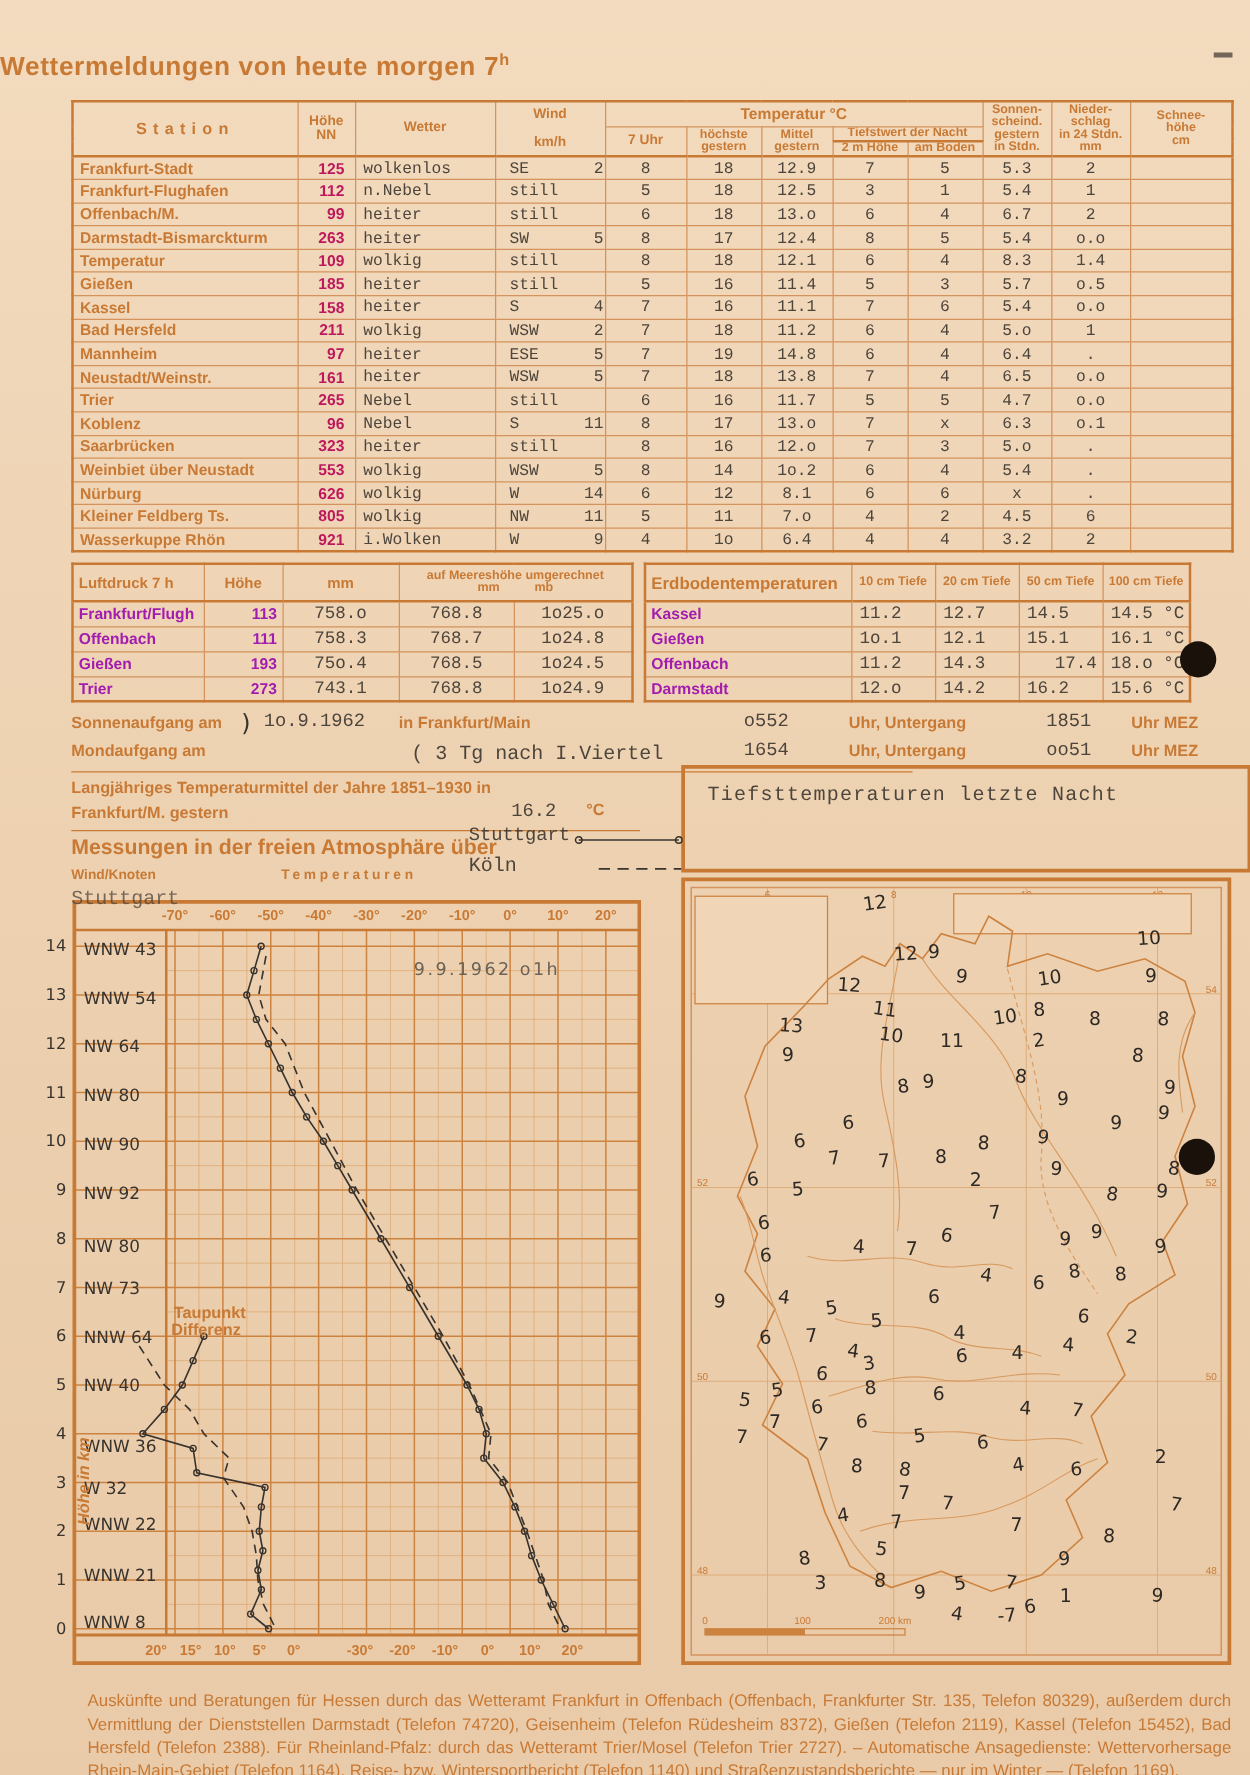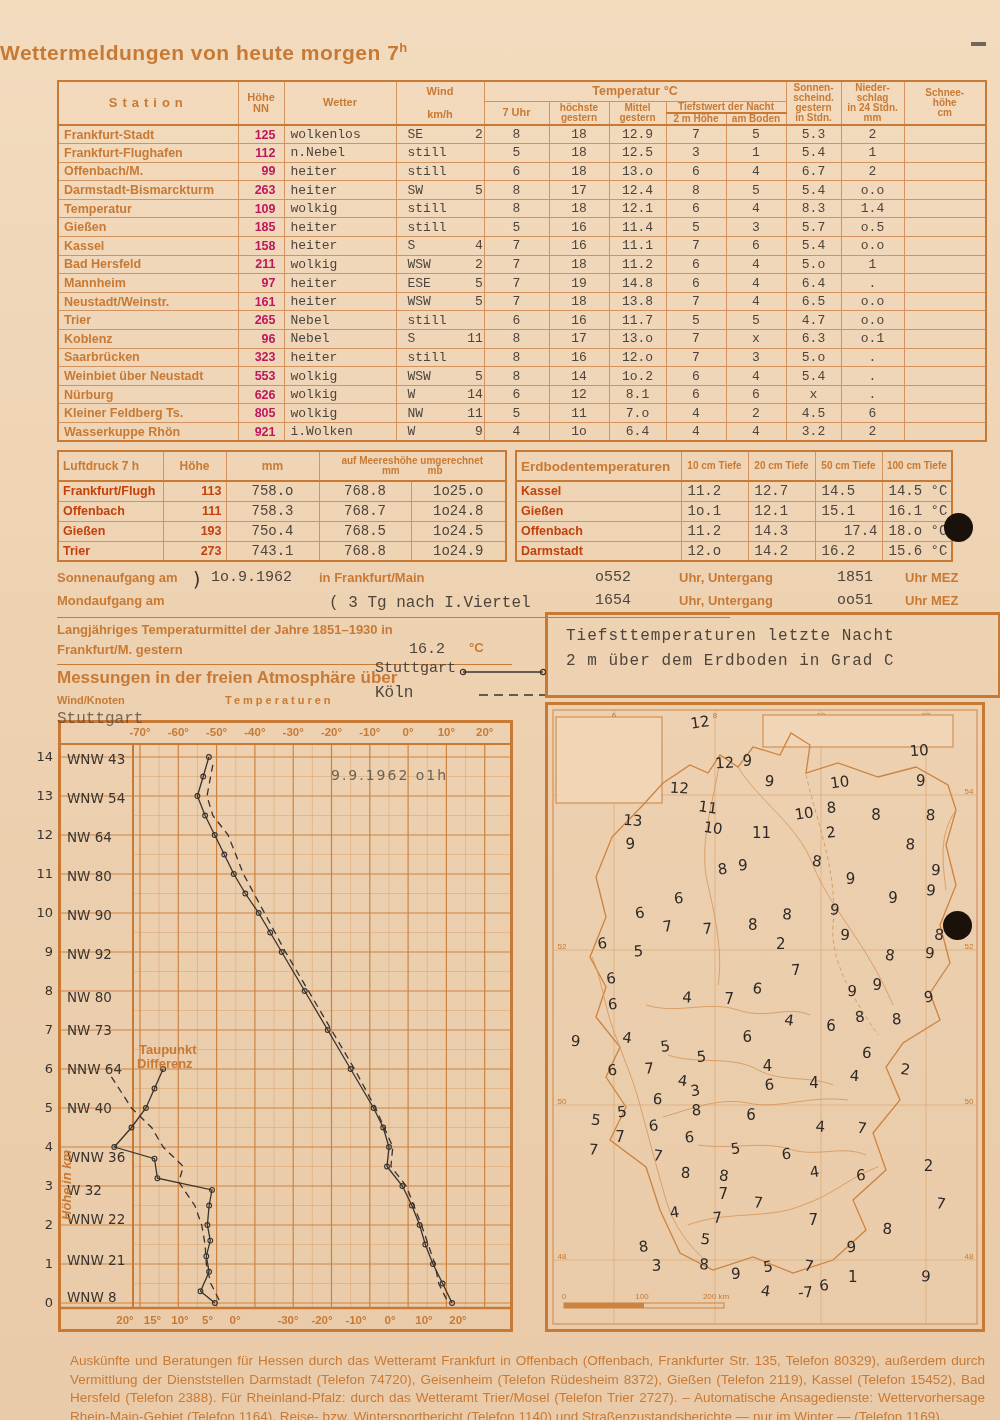--- a/index.html
+++ b/index.html
@@ -36,21 +36,21 @@
   table.wt td.wnd{display:table-cell;}
   table.wt td.wnd span{display:inline-block;}
   table.wt td.wnd span:first-child{width:55%;text-align:left;padding-left:8px;}
   table.wt td.wnd span:last-child{width:38%;text-align:right;}
 
   
   .mini{border-collapse:collapse;table-layout:fixed;border:2px solid #c87a35;}
   .mini th,.mini td{border:1px solid #d4925c;padding:0 4px;white-space:nowrap;overflow:hidden;}
   .mini th{color:#c87a35;font-size:12px;font-weight:bold;border-bottom:2px solid #c87a35;}
   .mini th.small{font-size:10px;line-height:10px;}
-  .mini td.lab{color:#c2410c;font-size:12.5px;font-weight:bold;text-align:left;}
+  .mini td.lab{color:#a21caf;font-size:12.5px;font-weight:bold;text-align:left;}
   .mini td.ty{font-family:"Liberation Mono","DejaVu Sans Mono",monospace;color:#4d453c;font-size:14px;text-align:center;}
   #pressure-table{position:absolute;left:57px;top:450px;}
   #soil-table{position:absolute;left:515px;top:450px;}
   #pressure-table tr,#soil-table tr{height:20px;}
 
   
   #sun-block{position:absolute;left:57px;top:568px;width:928px;height:48px;font-size:13px;}
   #sun-block .row{position:absolute;left:0;width:100%;height:20px;}
   #sun-block .r2{top:23px;}
   #sun-block span{position:absolute;white-space:nowrap;}
@@ -490,21 +490,20 @@
 <div id="longterm">
   <span class="orange" style="left:0;top:0;font-weight:bold">Langjähriges Temperaturmittel der Jahre 1851–1930 in</span>
   <span class="orange" style="left:0;top:20px;font-weight:bold">Frankfurt/M. gestern</span>
   <span class="typed" style="left:352px;top:19px;font-size:15px">16.2</span>
   <span class="orange" style="left:412px;top:18px;font-weight:bold">°C</span>
 </div>
 <div class="rule" style="left:57px;top:664px;width:455px"></div>
 
 <div id="tiefst-box">
   <div class="typed">Tiefsttemperaturen letzte Nacht</div>
-  <div class="typed" style="margin-top:0">2 m über dem Erdboden in Grad C</div>
 </div>
 
 <div id="sound-head">
   <div class="t">Messungen in der freien Atmosphäre über</div>
   <span class="typed" style="left:318px;top:-6px;font-size:15px">Stuttgart</span>
   <svg style="position:absolute;left:400px;top:0" width="92" height="12">
     <line x1="6" y1="6" x2="86" y2="6" stroke="#39332e" stroke-width="1.3"></line>
     <circle cx="6" cy="6" r="2.6" fill="none" stroke="#39332e" stroke-width="1.2"></circle>
     <circle cx="86" cy="6" r="2.6" fill="none" stroke="#39332e" stroke-width="1.2"></circle>
   </svg>

